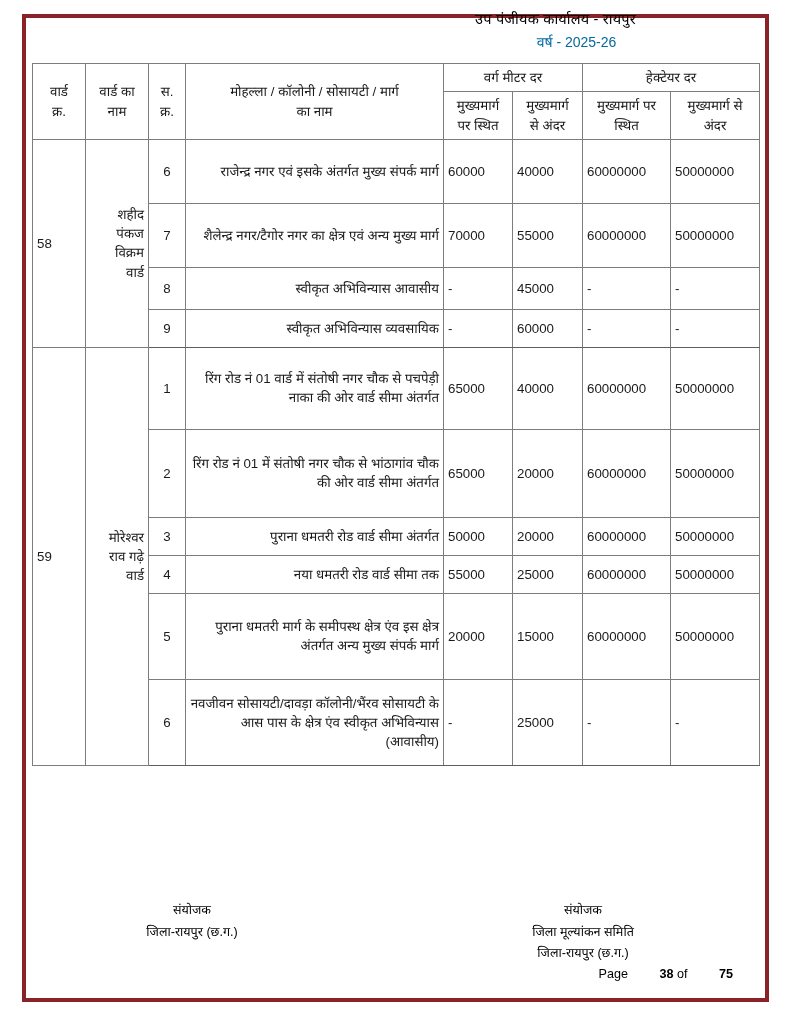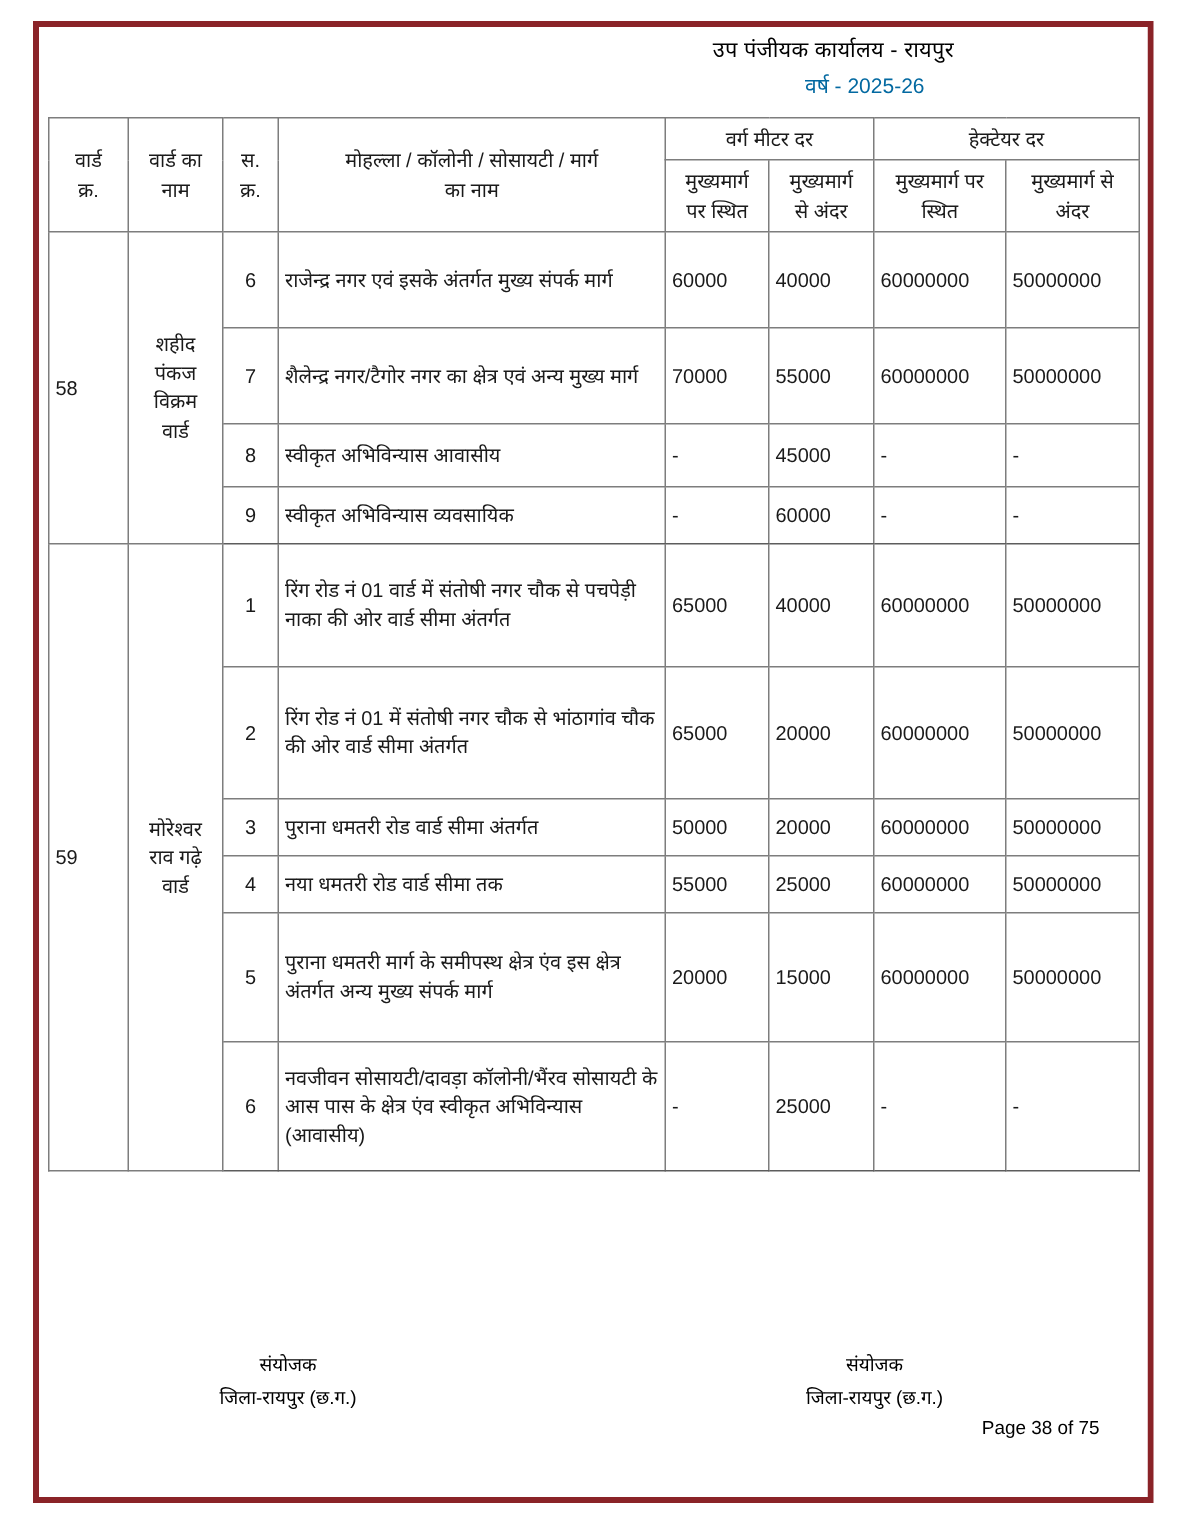--- a/index.html
+++ b/index.html
@@ -34,21 +34,21 @@
   .page-frame-inner {
     position: absolute;
     left: 0; top: 0; right: 0; bottom: 0;
     border: 1px solid #ffffff;
     box-sizing: border-box;
   }
 
   .content {
     position: absolute;
     left: 32px;
-    top: 24px;
+    top: 9px;
     width: 727px;
     height: 970px;
     box-sizing: border-box;
   }
 
   
   .doc-head {
     text-align: center;
     padding-left: 320px;
   }
@@ -88,31 +88,31 @@
     color: #8c443c;
     font-size: 13.3px;
     line-height: 1.45;
     padding: 5px 3px;
   }
   td.ward-no {
     text-align: left;
     font-size: 13.5px;
   }
   td.ward-name {
-    text-align: center;
+    text-align: right;
     font-size: 13.3px;
     line-height: 1.95;
     margin-top: 32px;
   }
   td.sno {
     text-align: center;
     font-size: 13.5px;
   }
   td.desc {
-    text-align: left;
+    text-align: right;
     padding: 6px 9px;
     font-size: 13.3px;
     line-height: 1.65;
   }
   td.num {
     text-align: left;
     font-size: 13.3px;
   }
   tr.section-end > td {
     border-bottom: 1px solid #5d5d5d;
@@ -141,21 +141,21 @@
   }
   .sig-left { width: 300px; margin-left: 10px; }
   .sig-right { width: 300px; margin-right: 26px; }
   .page-num {
     text-align: right;
     font-size: 12.6px;
     color: #000000;
     margin-top: 2px;
     margin-right: 26px;
   }
-  .page-num b { font-weight: normal; }
+  .page-num b { font-weight: bold; margin-left: 28px; }
 </style>
 </head>
 <body>
 
 <div class="page">
   <div class="page-frame">
     <div class="page-frame-inner"></div>
   </div>
 
   <div class="content">
@@ -318,20 +318,21 @@
   </div>
 
   <div class="footer">
     <div class="sig-row">
       <div class="sig-block sig-left">
         <div>संयोजक</div>
         <div>जिला-रायपुर (छ.ग.)</div>
       </div>
       <div class="sig-block sig-right">
         <div>संयोजक</div>
+        <div>जिला मूल्यांकन समिति</div>
         <div>जिला-रायपुर (छ.ग.)</div>
       </div>
     </div>
     <div class="page-num">
       <span>Page</span>
       <b>38</b>
       <span>of</span>
       <b>75</b>
     </div>
   </div>

